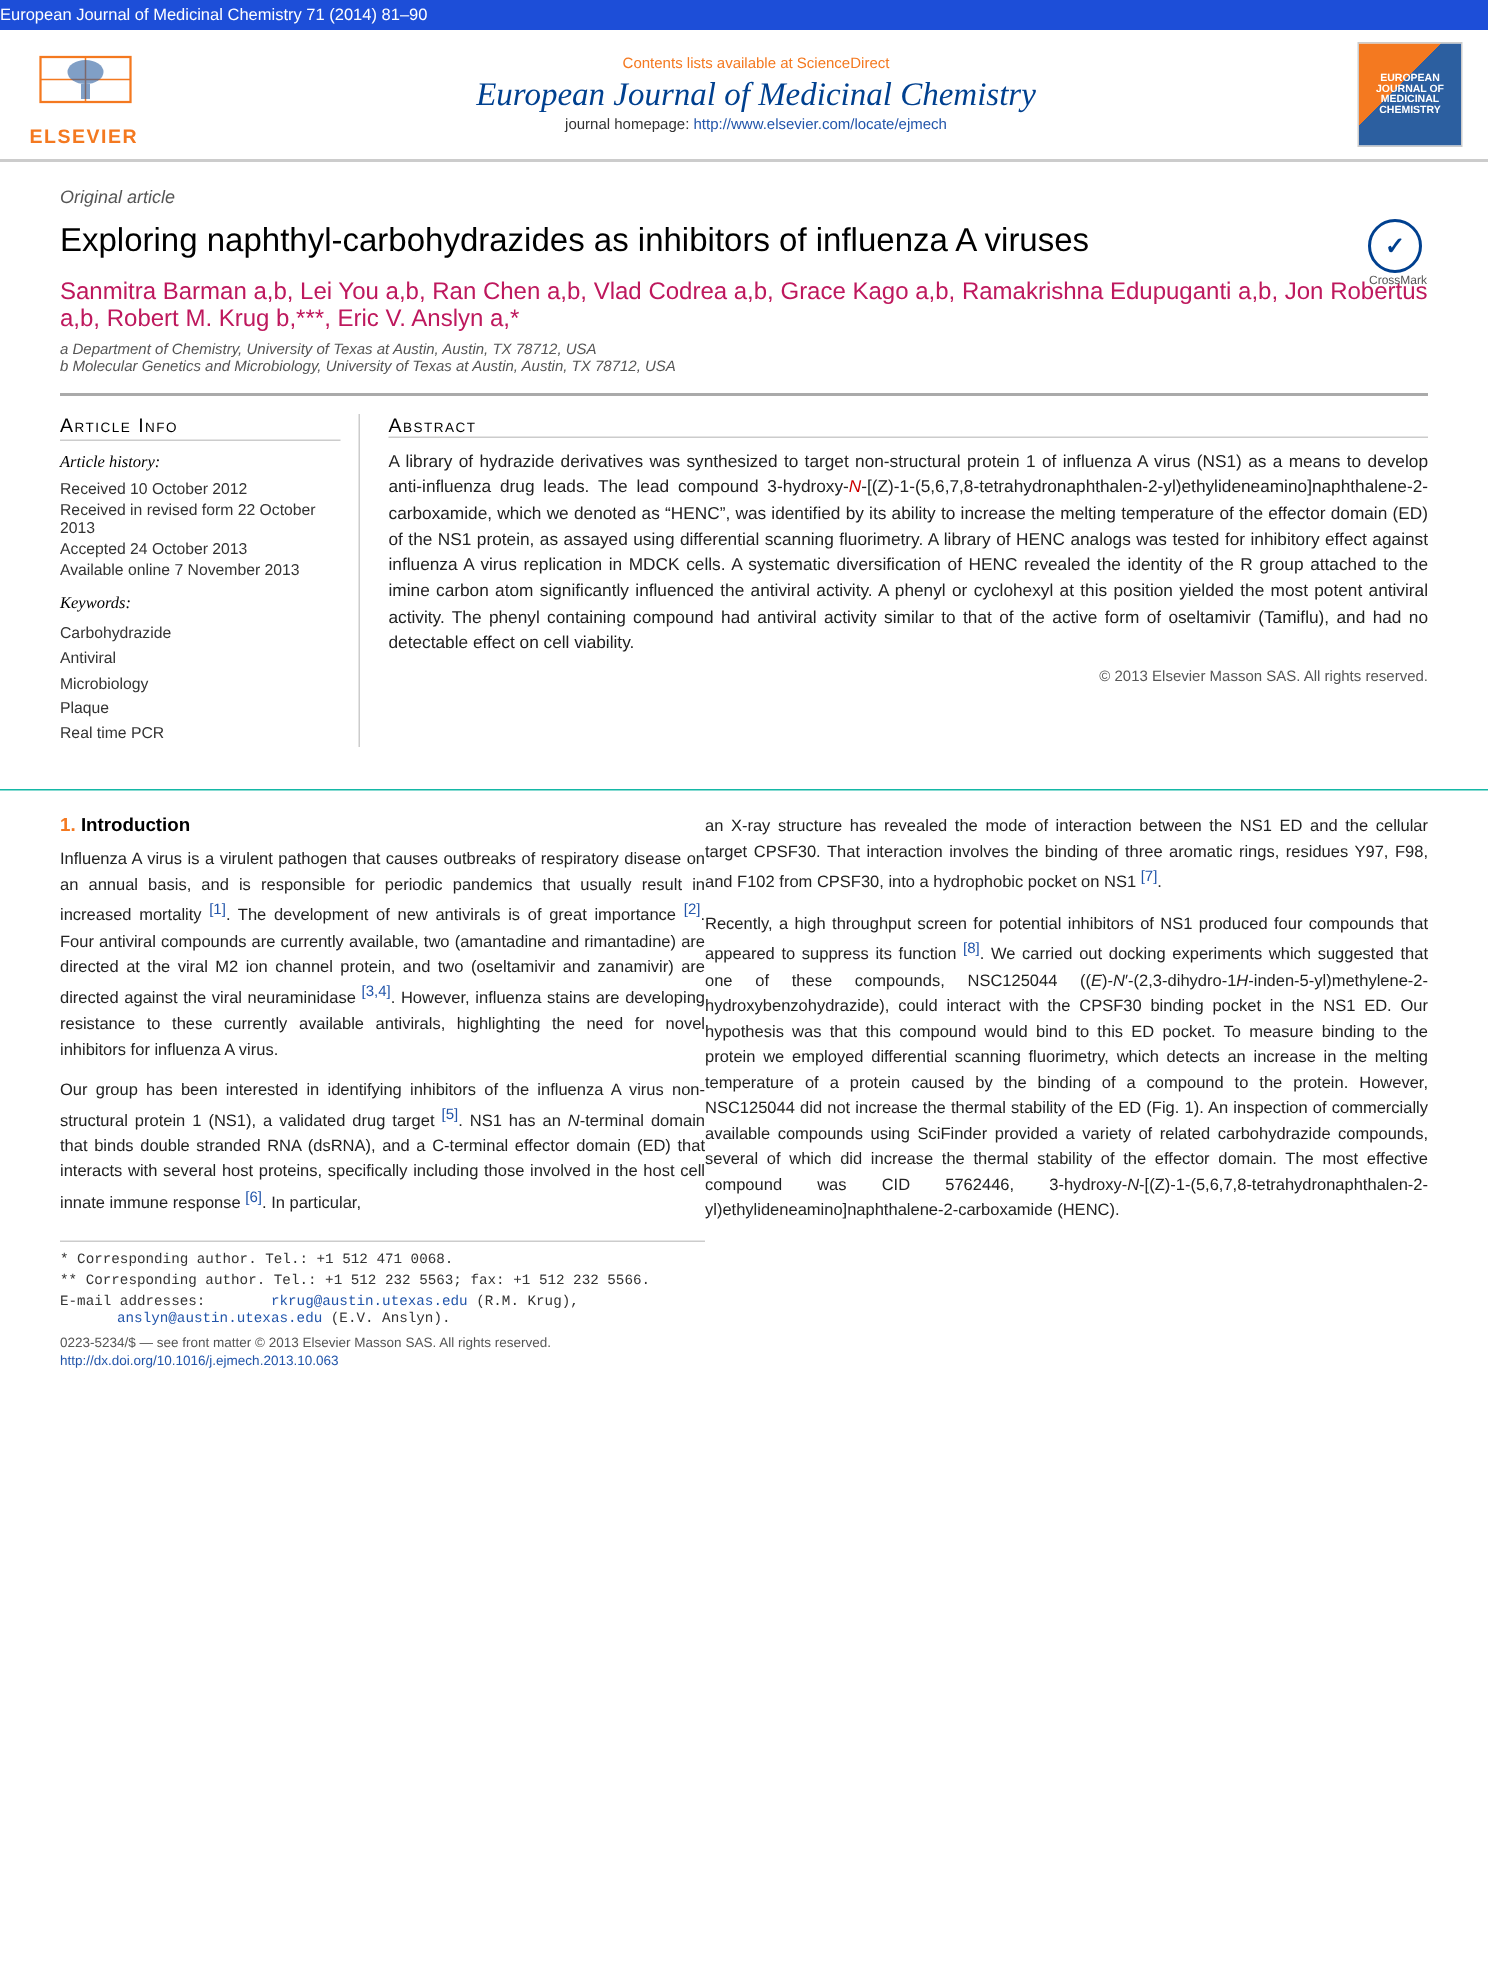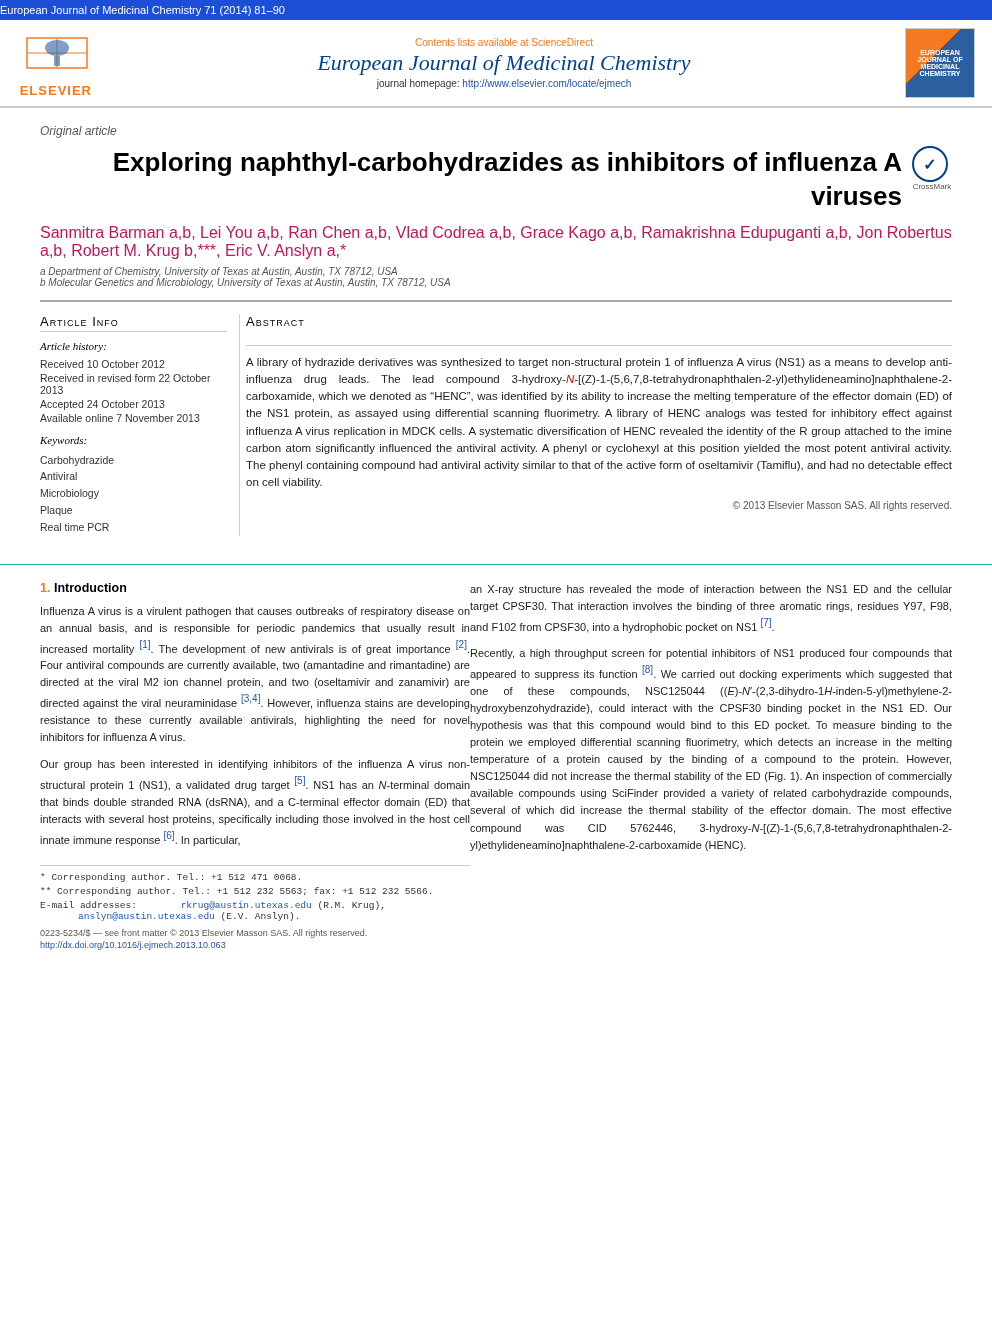--- a/index.html
+++ b/index.html
@@ -76,27 +76,26 @@
       padding: 16px 40px;
     }
     .article-type {
       font-style: italic;
       font-size: 12px;
       color: #555;
       margin-bottom: 8px;
       font-family: Arial, sans-serif;
     }
     .article-title {
-      font-size: 26px;
-      font-weight: bold;
+      font-size: 22px;
+      font-weight: normal;
       color: #000;
       margin-bottom: 10px;
       line-height: 1.3;
       font-family: Arial, sans-serif;
-      text-align: right;
     }
     .crossmark {
       float: right;
       width: 40px;
       height: 40px;
       margin-left: 10px;
     }
     .crossmark-circle {
       width: 36px;
       height: 36px;
@@ -117,21 +116,21 @@
     }
     .affiliations {
       font-size: 10px;
       color: #555;
       margin-bottom: 12px;
       font-style: italic;
       font-family: Arial, sans-serif;
     }
     .two-col {
       display: flex;
-      gap: 6px;
+      gap: 19px;
       border-top: 2px solid #aaa;
       padding-top: 12px;
       margin-bottom: 12px;
     }
     .article-info {
       width: 200px;
       flex-shrink: 0;
       border-right: 1px solid #ccc;
       padding-right: 12px;
     }
@@ -164,21 +163,21 @@
     }
     .abstract-col {
       flex: 1;
     }
     .abstract-title {
       font-variant: small-caps;
       font-size: 13px;
       letter-spacing: 1px;
       border-bottom: 1px solid #ccc;
       margin-bottom: 8px;
-      padding-bottom: 16px;
+      padding-bottom: 0;
       font-family: Arial, sans-serif;
     }
     .abstract-text {
       font-size: 11.5px;
       line-height: 1.5;
       color: #222;
       font-family: Arial, sans-serif;
       text-align: justify;
     }
     .abstract-text .highlight {

